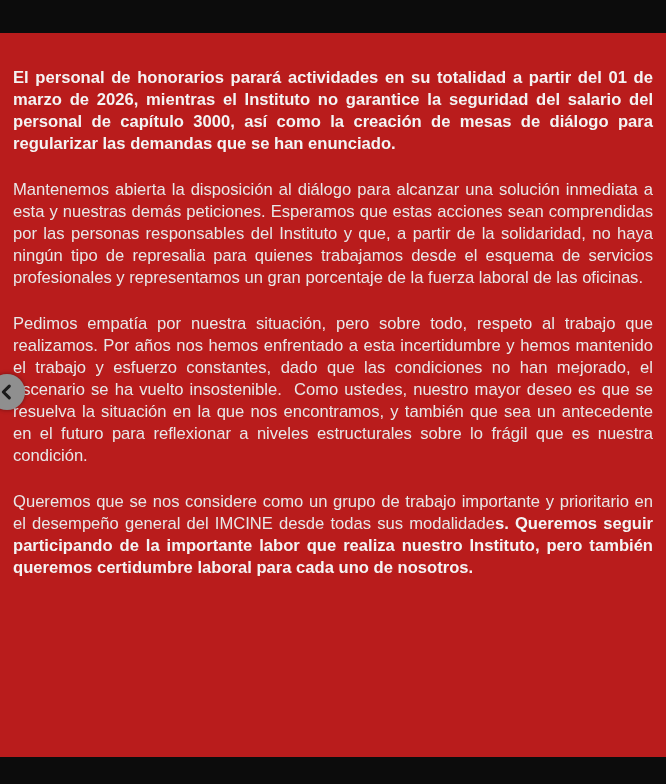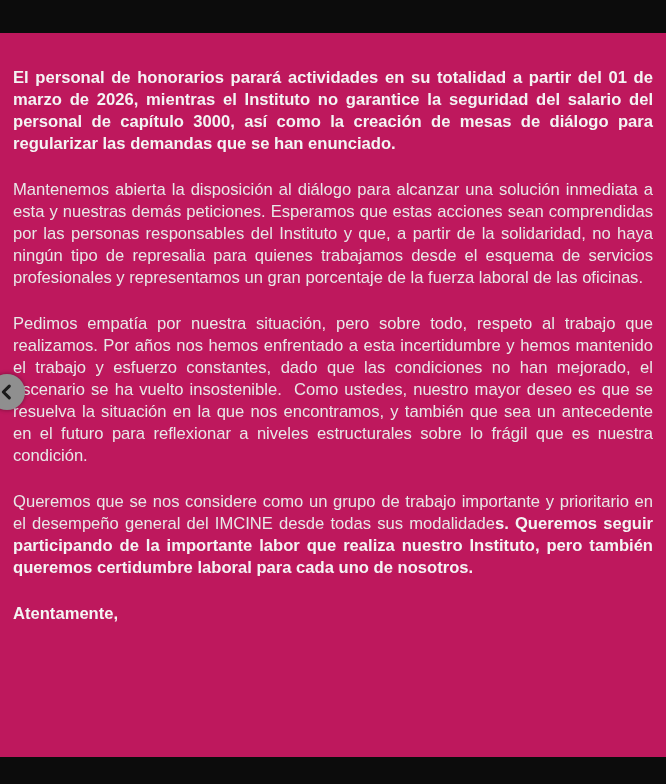--- a/index.html
+++ b/index.html
@@ -14,21 +14,21 @@
     background: #0c0c0c;
     overflow: hidden;
     font-family: "Liberation Sans", sans-serif;
   }
   .photo {
     position: absolute;
     left: 0;
     top: 33px;
     width: 666px;
     height: 724px;
-    background: #be185d;
+    background: #b91c1c;
   }
   .letter {
     padding: 34px 13px 0 13px;
     font-size: 16.6px;
     line-height: 22px;
     color: #e8e8e8;
     text-align: justify;
   }
   .para {
     margin: 0 0 24px 0;
@@ -64,21 +64,20 @@
 <body>
 
 <div class="viewer">
 
   <div class="photo">
     <div class="letter" id="letter-body">
         <p class="para"><span class="run-bold">El personal de honorarios parará actividades en su totalidad a partir del 01 de marzo de 2026, mientras el Instituto no garantice la seguridad del salario del personal de capítulo 3000, así como la creación de mesas de diálogo para regularizar las demandas que se han enunciado.</span></p>
         <p class="para"><span>Mantenemos abierta la disposición al diálogo para alcanzar una solución inmediata a esta y nuestras demás peticiones. Esperamos que estas acciones sean comprendidas por las personas responsables del Instituto y que, a partir de la solidaridad, no haya ningún tipo de represalia para quienes trabajamos desde el esquema de servicios profesionales y representamos un gran porcentaje de la fuerza laboral de las oficinas.</span></p>
         <p class="para"><span>Pedimos empatía por nuestra situación, pero sobre todo, respeto al trabajo que realizamos. Por años nos hemos enfrentado a esta incertidumbre y hemos mantenido el trabajo y esfuerzo constantes, dado que las condiciones no han mejorado, el escenario se ha vuelto insostenible.&nbsp; Como ustedes, nuestro mayor deseo es que se resuelva la situación en la que nos encontramos, y también que sea un antecedente en el futuro para reflexionar a niveles estructurales sobre lo frágil que es nuestra condición.</span></p>
         <p class="para"><span>Queremos que se nos considere como un grupo de trabajo importante y prioritario en el desempeño general del IMCINE desde todas sus modalidade</span><span class="run-bold">s. Queremos seguir participando de la importante labor que realiza nuestro Instituto, pero también queremos certidumbre laboral para cada uno de nosotros.</span></p>
-        <p class="para gap-top"><span class="run-bold">Atentamente,</span></p>
       </div>
   </div>
 
   <button class="nav-prev">
     <svg width="22" height="22" viewBox="0 0 24 24" fill="none">
       <path d="M14.5 5.5 L8 12 L14.5 18.5" stroke="#1b1b1b" stroke-width="3.4" stroke-linecap="round" stroke-linejoin="round"></path>
     </svg>
   </button>
 
 </div>

